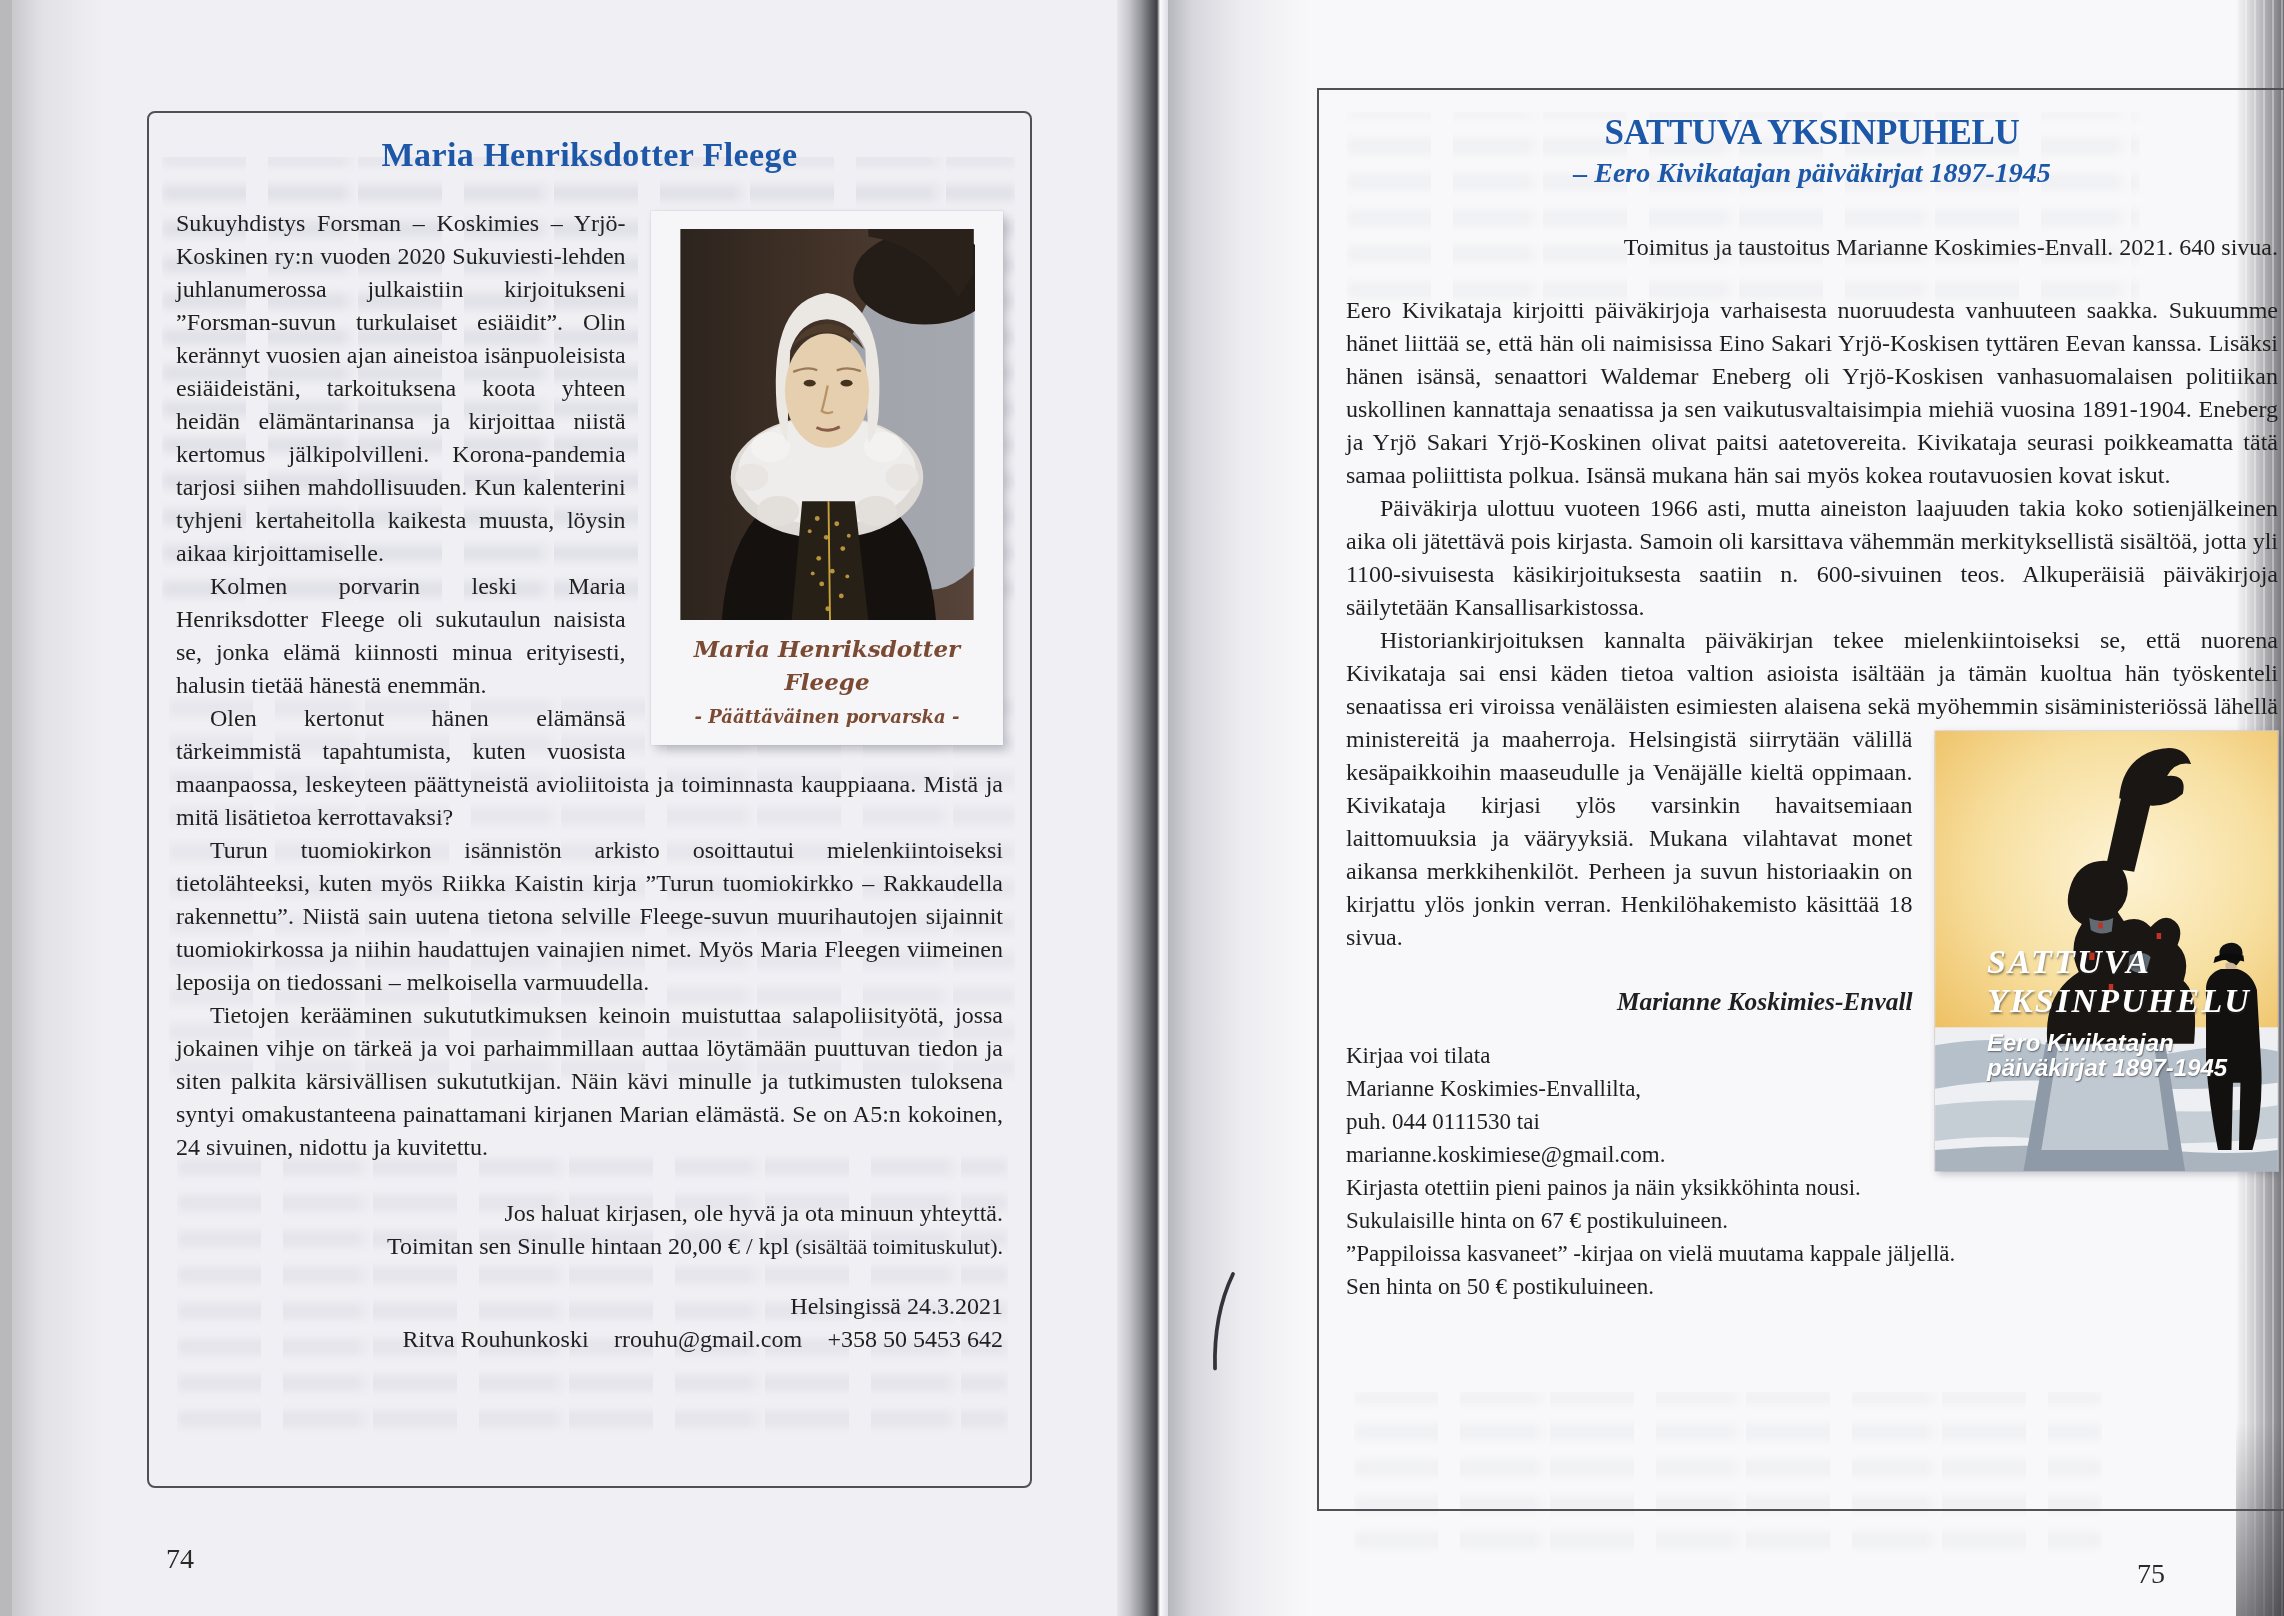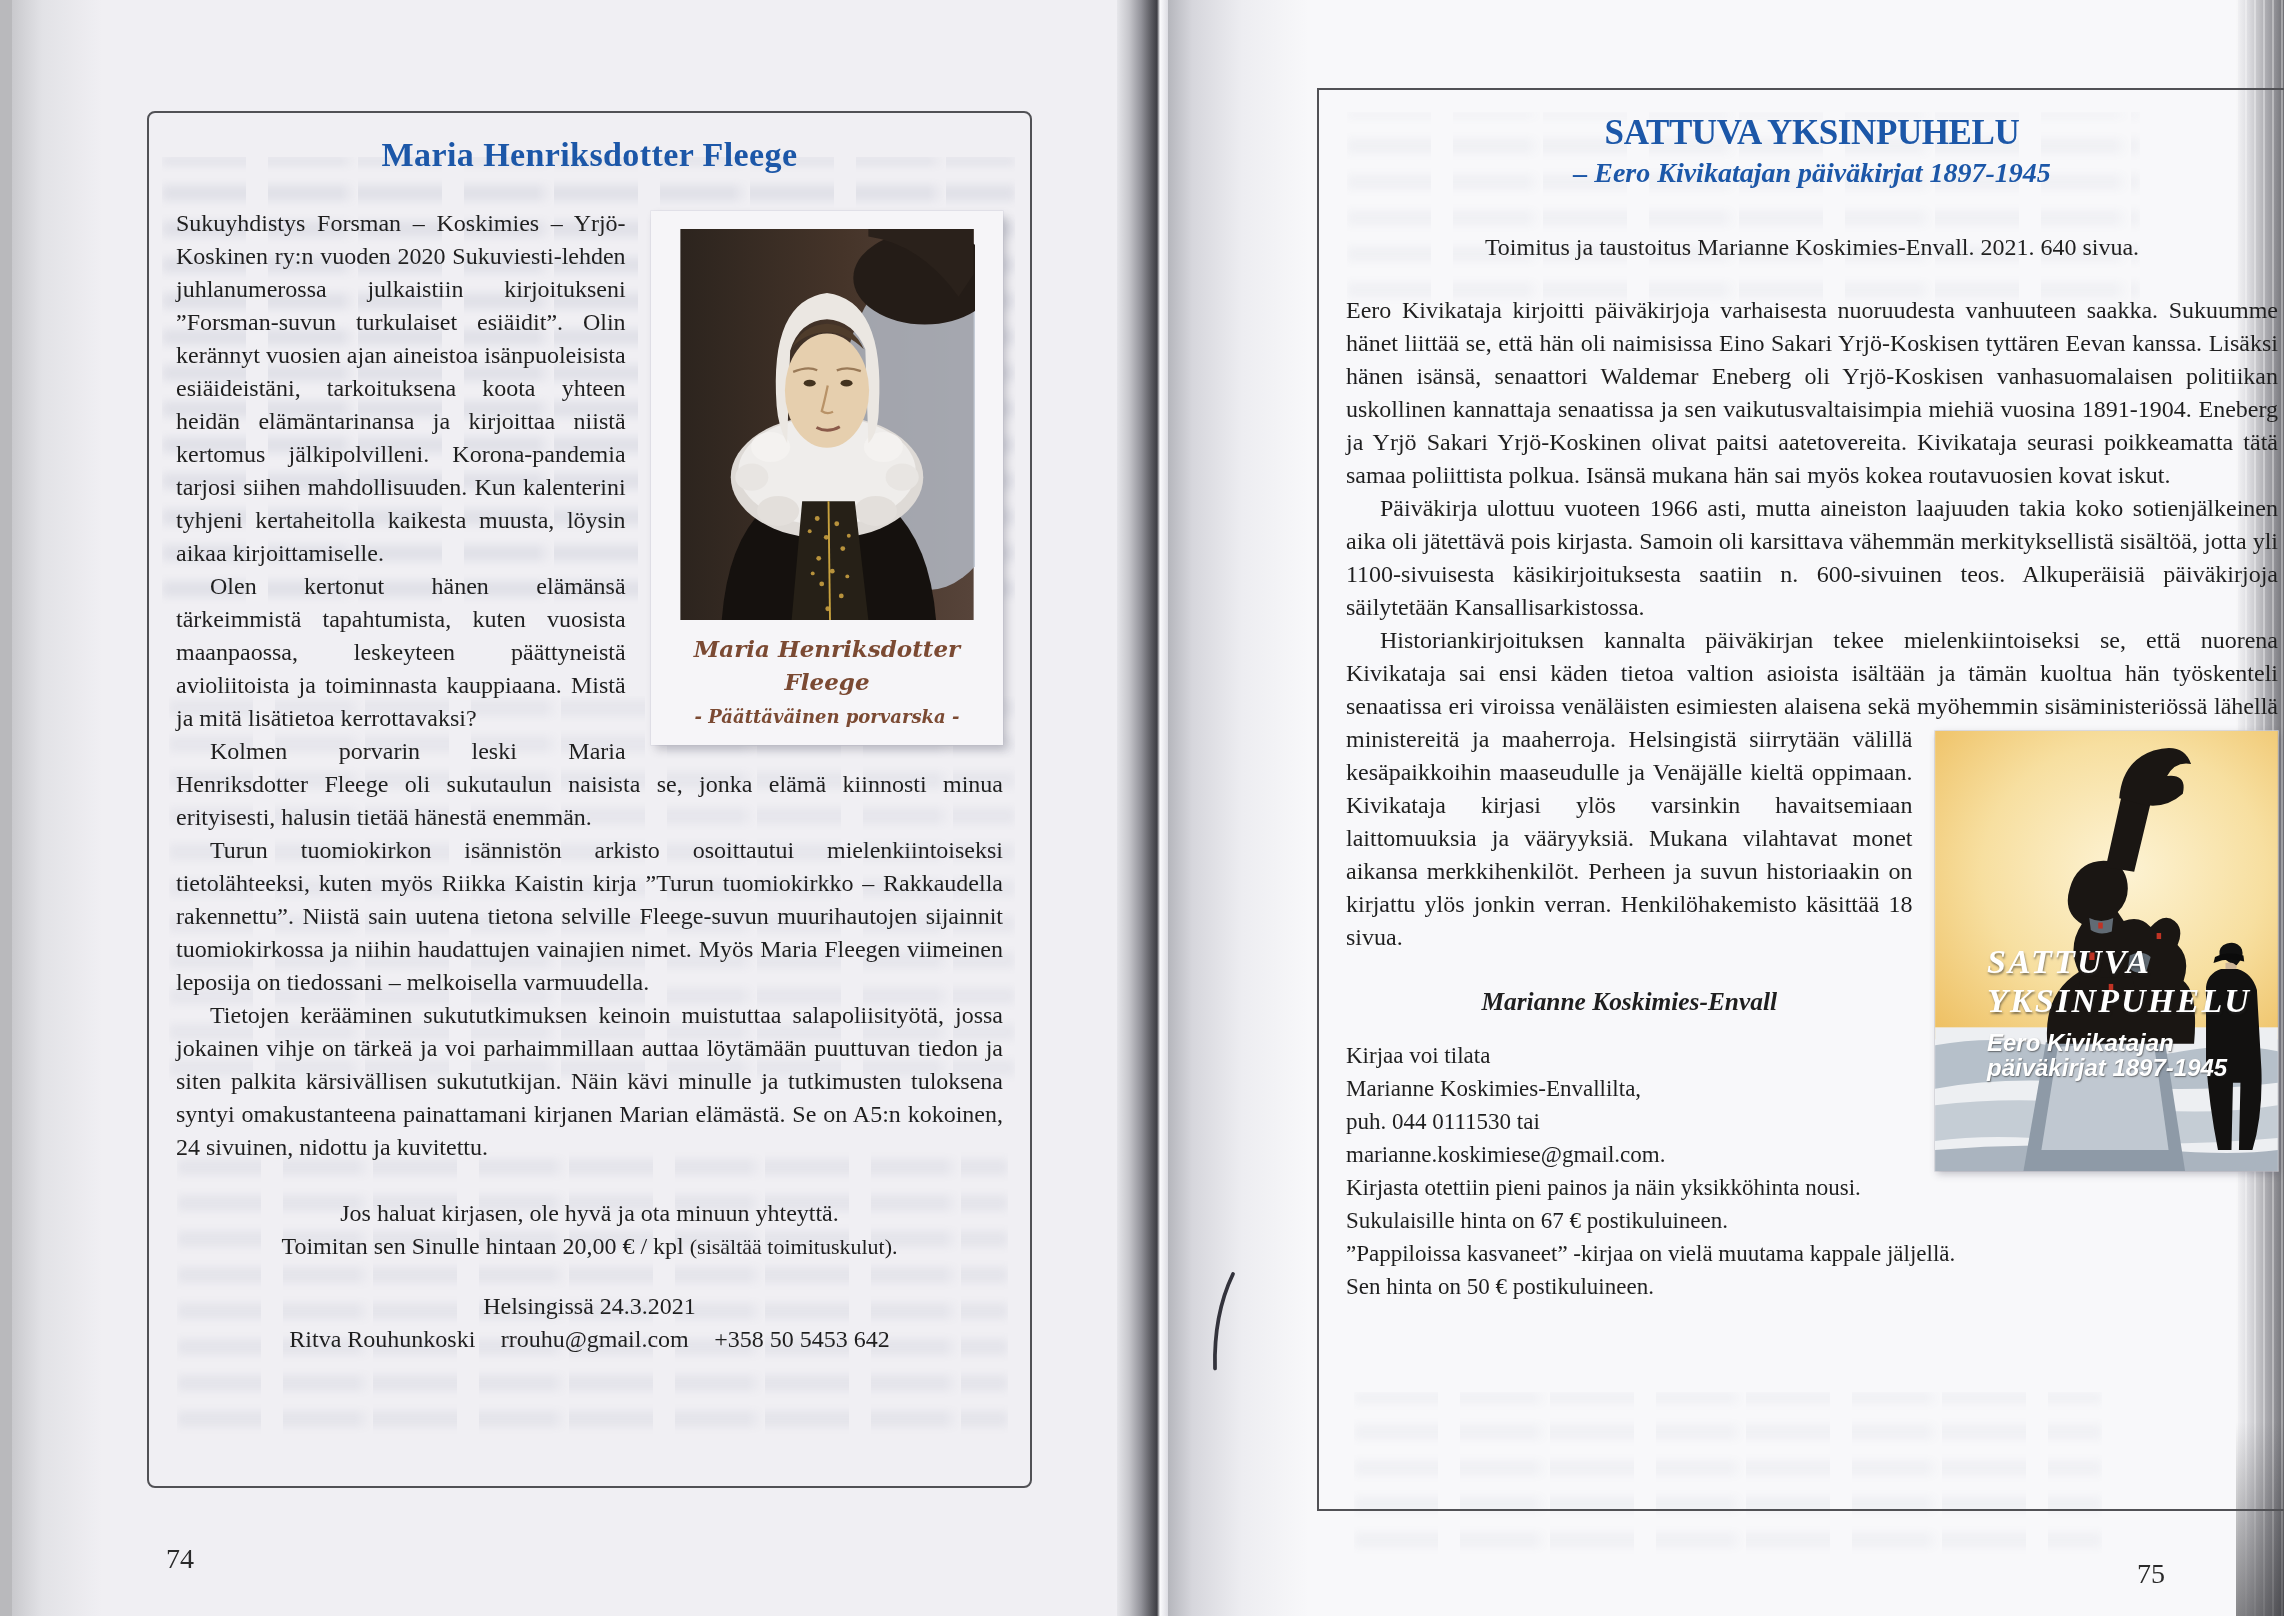--- a/index.html
+++ b/index.html
@@ -67,21 +67,21 @@
     font-size:35px;font-weight:bold;color:var(--accent-blue);letter-spacing:-0.4px;
   }
   .subtitle-right{
     margin:0 0 0 0;text-align:center;
     font-size:28px;font-weight:bold;font-style:italic;color:var(--accent-blue);
   }
 
   .article-body{font-size:24px;line-height:33px;}
   .jpara{margin:0;text-align:justify;hyphens:auto;}
   .indent{text-indent:34px;}
-  .plain{margin:0;text-align:center;}
+  .plain{margin:0;text-align:right;}
   .gap-top{margin-top:33px;}
   .gap-top-sm{margin-top:27px;}
   .paren-small{font-size:22px;}
   .intro-line{margin:42px 0 30px 0;font-size:24px;}
 
   
   .portrait-block{
     float:right;width:352px;margin:4.5px 0 15px 25.4px;
     background:#f6f5f8;padding:18px 16.5px 12px 16.5px;
     box-shadow:3.7px 5.2px 9px rgba(60,60,80,.28), 0 0 0 0.7px #e2e2e8;
@@ -212,22 +212,22 @@
               <circle cx="176" cy="458" r="2.6"></circle>
             <circle cx="222" cy="462" r="2.6"></circle>
           </g>
           <path d="M197,362 L199,520" stroke="#c9a23e" stroke-width="2.5"></path>
         </svg>
         <div class="cap1">Maria Henriksdotter Fleege</div>
         <div class="cap2">- Päättäväinen porvarska -</div>
       </div>
 
       <p class="jpara">Sukuyhdistys Forsman – Koskimies – Yrjö-Koskinen ry:n vuoden 2020 Sukuviesti-lehden juhlanumerossa julkaistiin kirjoitukseni ”Forsman-suvun turkulaiset esiäidit”. Olin kerännyt vuosien ajan aineistoa isänpuoleisista esiäideistäni, tarkoituksena koota yhteen heidän elämäntarinansa ja kirjoittaa niistä kertomus jälkipolvilleni. Korona-pandemia tarjosi siihen mahdollisuuden. Kun kalenterini tyhjeni kertaheitolla kaikesta muusta, löysin aikaa kirjoittamiselle.</p>
+      <p class="jpara indent">Kolmen porvarin leski Maria Henriksdotter Fleege oli sukutaulun naisista se, jonka elämä kiinnosti minua erityisesti, halusin tietää hänestä enemmän.</p>
       <p class="jpara indent">Olen kertonut hänen elämänsä tärkeimmistä tapahtumista, kuten vuosista maanpaossa, leskeyteen päättyneistä avioliitoista ja toiminnasta kauppiaana. Mistä ja mitä lisätietoa kerrottavaksi?</p>
-      <p class="jpara indent">Kolmen porvarin leski Maria Henriksdotter Fleege oli sukutaulun naisista se, jonka elämä kiinnosti minua erityisesti, halusin tietää hänestä enemmän.</p>
       <p class="jpara indent">Turun tuomiokirkon isännistön arkisto osoittautui mielenkiintoiseksi tietolähteeksi, kuten myös Riikka Kaistin kirja ”Turun tuomiokirkko – Rakkaudella rakennettu”. Niistä sain uutena tietona selville Fleege-suvun muurihautojen sijainnit tuomiokirkossa ja niihin haudattujen vainajien nimet. Myös Maria Fleegen viimeinen leposija on tiedossani – melkoisella varmuudella.</p>
       <p class="jpara indent">Tietojen kerääminen sukututkimuksen keinoin muistuttaa salapoliisityötä, jossa jokainen vihje on tärkeä ja voi parhaimmillaan auttaa löytämään puuttuvan tiedon ja siten palkita kärsivällisen sukututkijan. Näin kävi minulle ja tutkimusten tuloksena syntyi omakustanteena painattamani kirjanen Marian elämästä. Se on A5:n kokoinen, 24 sivuinen, nidottu ja kuvitettu.</p>
 
       <p class="plain gap-top">Jos haluat kirjasen, ole hyvä ja ota minuun yhteyttä.</p>
       <p class="plain"><span>Toimitan sen Sinulle hintaan 20,00 € / kpl </span><span class="paren-small">(sisältää toimituskulut).</span></p>
 
       <p class="plain gap-top-sm">Helsingissä 24.3.2021</p>
       <p class="plain">
         <span>Ritva Rouhunkoski</span><span style="display:inline-block;width:25.4px;"></span><span>rrouhu@gmail.com</span><span style="display:inline-block;width:25.4px;"></span><span>+358 50 5453 642</span>
       </p>

